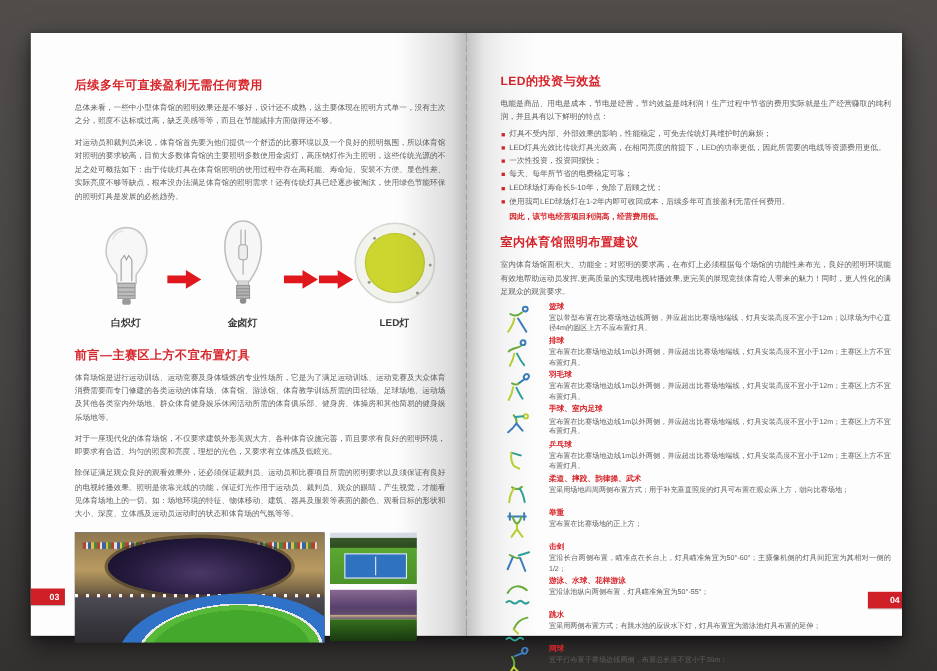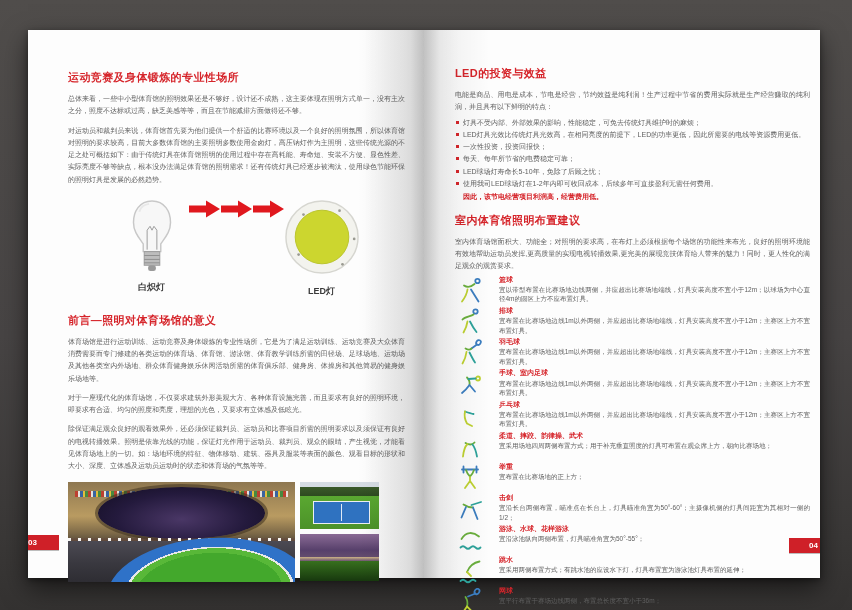--- a/index.html
+++ b/index.html
@@ -16,21 +16,21 @@
   .page-right{background:linear-gradient(90deg,#e7e7e7 0%,#f5f5f5 4%,#fdfdfd 9%,#fdfdfd 100%);}
   .fold{position:absolute;left:330px;width:132px;top:0;bottom:0;pointer-events:none;z-index:2;
     background:linear-gradient(90deg,rgba(0,0,0,0) 0%,rgba(0,0,0,.07) 40%,rgba(0,0,0,.16) 50%,rgba(0,0,0,.06) 62%,rgba(0,0,0,0) 100%);}
   .stitch{position:absolute;left:395px;top:8px;bottom:8px;width:2px;z-index:3;opacity:.85;
     background-image:repeating-linear-gradient(to bottom,#c2c2c2 0 3px,transparent 3px 9px);}
   .sec-title{font-size:11px;font-weight:bold;color:#d6252b;margin:0 0 8px 0;letter-spacing:.4px;}
   .body-p{font-size:7px;line-height:1.75;color:#5f5f5f;text-align:justify;margin:0 0 7px 0;}
   .lp-content{position:absolute;left:40px;right:19px;top:40px;}
   .rp-content{position:absolute;left:31px;right:10px;top:36px;}
   
-  .lamp-row{display:flex;align-items:flex-start;justify-content:center;margin:13px 0 15px;}
+  .lamp-row{display:flex;align-items:flex-end;justify-content:center;margin:13px 0 15px;}
   .lamp-cell{display:flex;flex-direction:column;align-items:center;width:74px;}
   .lamp-label{font-size:9px;font-weight:bold;color:#3a3a3a;margin-top:6px;}
   .arrow-cell{margin-bottom:36px;}
   
   .photo-row{display:flex;gap:5px;margin-top:10px;}
   .photo-main{width:227px;height:100px;position:relative;overflow:hidden;background:#2c2a33;}
   .photo-col{display:flex;flex-direction:column;gap:5px;}
   .photo-sm{width:79px;height:47px;position:relative;overflow:hidden;}
   .st-roof{position:absolute;inset:0;background:linear-gradient(180deg,#8e7750 0%,#b99b61 34%,#7a6747 52%,#56493a 60%);}
   .st-flags{position:absolute;left:3%;right:3%;top:9%;height:6px;opacity:.9;
@@ -48,21 +48,21 @@
   .tn-trees{position:absolute;left:0;right:0;top:11%;height:21%;background:linear-gradient(180deg,#3a5a2a,#2c481f);}
   .tn-grass{position:absolute;left:0;right:0;top:30%;bottom:0;background:linear-gradient(180deg,#5aa831,#4c9229);}
   .tn-court{position:absolute;left:16%;right:12%;top:40%;bottom:12%;background:#2f72c0;border:1px solid #eceff2;}
   .tn-line{position:absolute;left:50%;top:8%;bottom:8%;width:1px;background:rgba(255,255,255,.85);}
   .nf-sky{position:absolute;left:0;right:0;top:0;height:56%;background:linear-gradient(180deg,#8a6b95 0%,#57406b 60%,#6b5470 100%);}
   .nf-glow{position:absolute;left:0;right:0;top:48%;height:10%;background:linear-gradient(180deg,rgba(218,192,138,.9),rgba(218,192,138,0));}
   .nf-grass{position:absolute;left:0;right:0;top:56%;bottom:0;background:linear-gradient(180deg,#37701e,#17380e);}
   
   .band{position:absolute;height:15px;width:31px;background:#cf2028;color:#fff;font-size:8px;font-weight:bold;
     line-height:15px;z-index:4;box-sizing:border-box;box-shadow:0 1px 0 rgba(0,0,0,.25);}
-  .band-left{left:0;top:505px;padding-right:5px;}
+  .band-left{left:0;top:505px;text-align:right;padding-right:5px;}
   .band-right{right:0;top:508px;text-align:left;padding-left:20px;}
   
   .intro-p{font-size:7px;line-height:1.7;color:#5f5f5f;text-align:justify;margin:0 0 4px 0;}
   .bullets{list-style:none;margin:1px 0 3px;padding:0;}
   .bullets li{font-size:7px;line-height:1.6;color:#5f5f5f;padding-left:8px;position:relative;margin-bottom:1px;text-align:justify;}
   .bullets li::before{content:"";position:absolute;left:1px;top:4px;width:3px;height:3px;background:#d6252b;}
   .conclusion{font-size:7px;font-weight:bold;color:#d6252b;padding-left:8px;margin:2px 0 11px;}
   .sport-list{margin-top:2px;}
   .sport-item{display:flex;margin-bottom:3px;}
   .sport-icon{flex:0 0 30px;width:30px;display:flex;justify-content:center;align-items:flex-start;margin-right:14px;padding-top:1px;}
@@ -73,21 +73,21 @@
   .picto path,.picto circle,.picto ellipse{fill:none;stroke-width:1.8;stroke-linecap:round;}
   .picto .fl{stroke:none;}
 </style>
 </head>
 <body>
 
 <div class="spread">
 
   <div class="page page-left">
     <div class="lp-content">
-      <h2 class="sec-title">运动竞赛及身体锻炼的专业性场所</h2>
+      <h2 class="sec-title">后续多年可直接盈利无需任何费用</h2>
       <p class="body-p">总体来看，一些中小型体育馆的照明效果还是不够好，设计还不成熟，这主要体现在照明方式单一，没有主次之分，照度不达标或过高，缺乏美感等等，而且在节能减排方面做得还不够。</p>
       <p class="body-p">对运动员和裁判员来说，体育馆首先要为他们提供一个舒适的比赛环境以及一个良好的照明氛围，所以体育馆对照明的要求较高，目前大多数体育馆的主要照明多数使用金卤灯，高压钠灯作为主照明，这些传统光源的不足之处可概括如下：由于传统灯具在体育馆照明的使用过程中存在高耗能、寿命短、安装不方便、显色性差、实际亮度不够等缺点，根本没办法满足体育馆的照明需求！还有传统灯具已经逐步被淘汰，使用绿色节能环保的照明灯具是发展的必然趋势。</p>
 
       <div class="lamp-row">
         <div class="lamp-cell">
           <span>
             <svg width="46" height="76" viewBox="0 0 46 78">
               <path d="M23,2 C10,2 4,13 4,24 C4,34 10,40 14,46 L14,54 L32,54 L32,46 C36,40 42,34 42,24 C42,13 36,2 23,2 Z" fill="#f7f7f7" stroke="#c8c8c8" stroke-width="1.5"></path>
               <path d="M10,13 C11.5,8 15.5,5.5 20,5" fill="none" stroke="#e8e8e8" stroke-width="2"></path>
               <path d="M18,52 L18,32 M28,52 L28,32 M18,32 L21,28 L23,32 L25,28 L28,32" fill="none" stroke="#9a9a9a" stroke-width="1"></path>
@@ -96,20 +96,34 @@
               <rect x="19" y="68" width="8" height="6" rx="2.5" fill="#9a9a9a"></rect>
             </svg>
           </span>
           <span class="lamp-label">白炽灯</span>
         </div>
         <div class="arrow-cell">
           <svg width="32" height="20" viewBox="0 0 32 20">
               <path d="M0,6.5 H17 V1.5 L31,10 L17,18.5 V13.5 H0 Z" fill="#e0181e"></path>
             </svg>
         </div>
+        <div class="lamp-cell">
+          <span>
+            <svg width="44" height="82" viewBox="0 0 44 84">
+              <path d="M22,2 C10,2 5,14 5,26 C5,42 12,52 16,58 L28,58 C32,52 39,42 39,26 C39,14 34,2 22,2 Z" fill="#f6f6f6" stroke="#c0c0c0" stroke-width="1.5"></path>
+              <rect x="18" y="24" width="8" height="14" rx="3" fill="#ededed" stroke="#a8a8a8" stroke-width="1"></rect>
+              <path d="M20,10 L20,24 M24,10 L24,24 M22,38 L22,52" fill="none" stroke="#a8a8a8" stroke-width="1"></path>
+              <path d="M17,58 L17,62 L27,62 L27,58" fill="#d8d8d8" stroke="#b0b0b0" stroke-width="1"></path>
+              <rect x="16" y="62" width="12" height="12" fill="#b5b5b5" stroke="#969696" stroke-width="1"></rect>
+              <path d="M16,65 h12 M16,68 h12 M16,71 h12" stroke="#8c8c8c" stroke-width="1"></path>
+              <rect x="19" y="74" width="6" height="5" rx="2" fill="#8e8e8e"></rect>
+            </svg>
+          </span>
+          <span class="lamp-label">金卤灯</span>
+        </div>
         <div class="arrow-cell">
           <svg width="32" height="20" viewBox="0 0 32 20">
               <path d="M0,6.5 H17 V1.5 L31,10 L17,18.5 V13.5 H0 Z" fill="#e0181e"></path>
             </svg>
         </div>
         <div class="arrow-cell">
           <svg width="32" height="20" viewBox="0 0 32 20">
               <path d="M0,6.5 H17 V1.5 L31,10 L17,18.5 V13.5 H0 Z" fill="#e0181e"></path>
             </svg>
         </div>
@@ -122,21 +136,21 @@
                 <circle cx="60" cy="67" r="1.4" fill="#9a9a92"></circle>
               <circle cx="15" cy="57" r="1.4" fill="#9a9a92"></circle>
                 <circle cx="20" cy="16" r="1.4" fill="#9a9a92"></circle>
               <circle cx="57" cy="12" r="1.4" fill="#9a9a92"></circle>
             </svg>
           </span>
           <span class="lamp-label">LED灯</span>
         </div>
       </div>
 
-      <h2 class="sec-title">前言—照明对体育场馆的意义</h2>
+      <h2 class="sec-title">前言—主赛区上方不宜布置灯具</h2>
       <p class="body-p">体育场馆是进行运动训练、运动竞赛及身体锻炼的专业性场所，它是为了满足运动训练、运动竞赛及大众体育消费需要而专门修建的各类运动的体育场、体育馆、游泳馆、体育教学训练所需的田径场、足球场地、运动场及其他各类室内外场地、群众体育健身娱乐休闲活动所需的体育俱乐部、健身房、体操房和其他简易的健身娱乐场地等。</p>
       <p class="body-p">对于一座现代化的体育场馆，不仅要求建筑外形美观大方、各种体育设施完善，而且要求有良好的照明环境，即要求有合适、均匀的照度和亮度，理想的光色，又要求有立体感及低眩光。</p>
       <p class="body-p">除保证满足观众良好的观看效果外，还必须保证裁判员、运动员和比赛项目所需的照明要求以及须保证有良好的电视转播效果。照明是依靠光线的功能，保证灯光作用于运动员、裁判员、观众的眼睛，产生视觉，才能看见体育场地上的一切。如：场地环境的特征、物体移动、建筑、器具及服装等表面的颜色、观看目标的形状和大小、深度、立体感及运动员运动时的状态和体育场的气氛等等。</p>
 
       <div class="photo-row">
         <div class="photo-main">
           <div class="st-roof"></div>
           <div class="st-flags"></div>
           <div class="st-sky"></div>
           <div class="st-lights"></div>

